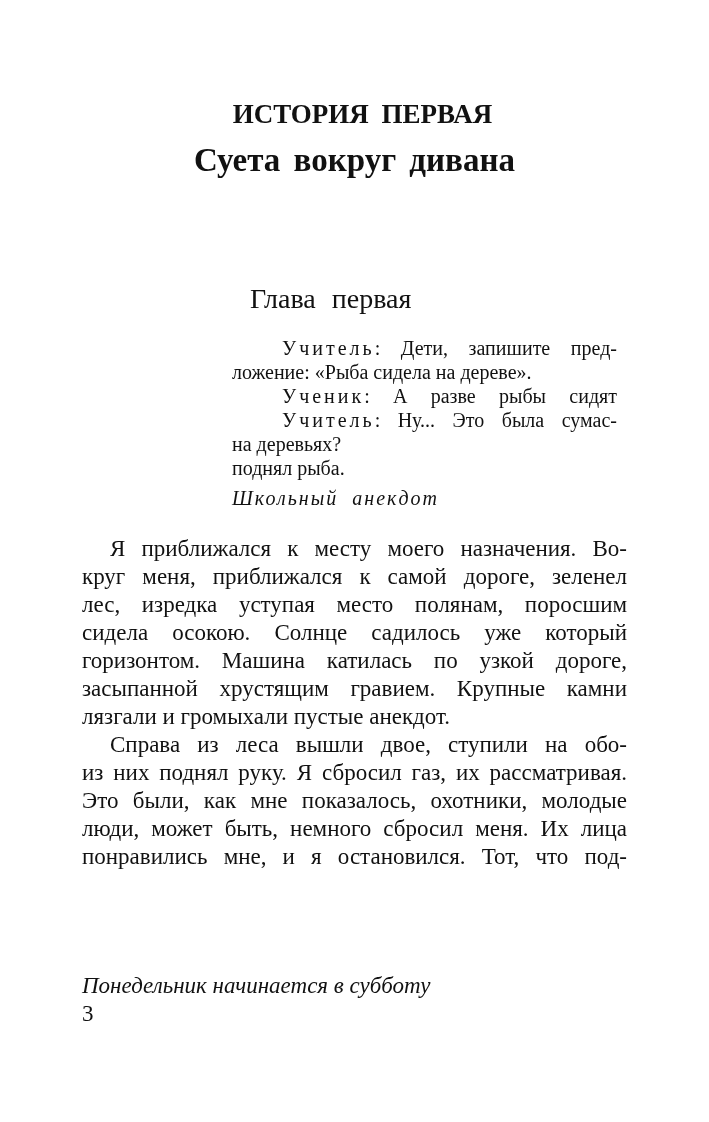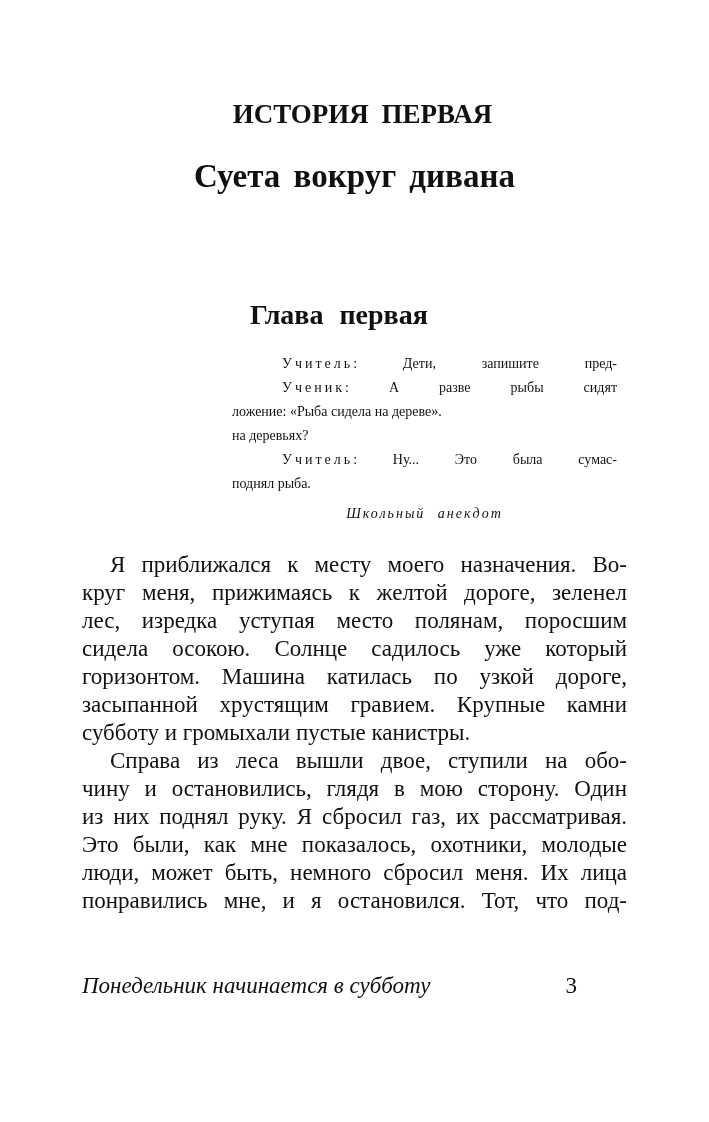--- a/index.html
+++ b/index.html
@@ -17,100 +17,100 @@
   }
   .story-title {
     margin: 96px 0 0 16px;
     text-align: center;
     font-weight: bold;
     font-size: 27px;
     line-height: 36px;
     word-spacing: 6px;
   }
   .story-subtitle {
-    margin-top: 22px;
+    margin-top: 6px;
     text-align: center;
     font-weight: bold;
     font-size: 33px;
     line-height: 44px;
     word-spacing: 5px;
   }
   .chapter-heading {
     margin: 99px 0 0 250px;
-    font-weight: bold;
+    font-weight: normal;
     font-size: 28px;
     line-height: 36px;
     word-spacing: 9px;
   }
   .epigraph {
     margin: 19px 0 0 232px;
     width: 385px;
-    font-size: 14px;
+    font-size: 20px;
     line-height: 24px;
   }
   .ep-line.indent { text-indent: 50px; }
   .j { text-align: justify; text-align-last: justify; }
   .speaker { letter-spacing: 3px; }
   .ep-attrib {
     margin-top: 6px;
-    text-align: center;
+    text-align: left;
     font-style: italic;
     letter-spacing: 2px;
     word-spacing: 7px;
   }
   .body-text {
     margin: 25px 0 0 82px;
     width: 545px;
     font-size: 23px;
     line-height: 28px;
   }
   .b-line.indent { text-indent: 28px; }
   .footer {
     position: absolute;
     left: 82px; right: 82px; top: 972px;
     display: flex;
     justify-content: space-between;
     align-items: baseline;
     font-size: 23px;
     line-height: 28px;
+    flex-direction: column;
   }
   .book-title { font-style: italic; }
   .page-number { margin-right: 50px; }
 </style>
 </head>
 <body>
 
 <div class="page">
 
   <div class="story-title">ИСТОРИЯ ПЕРВАЯ</div>
   <div class="story-subtitle">Суета вокруг дивана</div>
 
   <div class="chapter-heading">Глава первая</div>
 
   <div class="epigraph">
     <div class="ep-line indent j"><span class="speaker">Учитель</span><span>: Дети, запишите пред-</span></div>
+    <div class="ep-line"><span>ложение: «Рыба сидела на дереве».</span></div>
     <div class="ep-line indent j"><span class="speaker">Ученик</span><span>: А разве рыбы сидят</span></div>
-    <div class="ep-line"><span>ложение: «Рыба сидела на дереве».</span></div>
+    <div class="ep-line indent j"><span class="speaker">Учитель</span><span>: Ну... Это была сумас-</span></div>
     <div class="ep-line"><span>на деревьях?</span></div>
-    <div class="ep-line indent j"><span class="speaker">Учитель</span><span>: Ну... Это была сумас-</span></div>
     <div class="ep-line"><span>поднял рыба.</span></div>
     <div class="ep-attrib">Школьный анекдот</div>
   </div>
 
   <div class="body-text">
     <div class="b-line indent j">Я приближался к месту моего назначения. Во-</div>
-    <div class="b-line j">круг меня, прижимаясь к желтой дороге, зеленел</div>
+    <div class="b-line j">круг меня, приближался к самой дороге, зеленел</div>
     <div class="b-line j">лес, изредка уступая место полянам, поросшим</div>
     <div class="b-line j">сидела осокою. Солнце садилось уже который</div>
     <div class="b-line j">горизонтом. Машина катилась по узкой дороге,</div>
     <div class="b-line j">засыпанной хрустящим гравием. Крупные камни</div>
-    <div class="b-line">субботу и громыхали пустые канистры.</div>
+    <div class="b-line">лязгали и громыхали пустые анекдот.</div>
 
     <div class="b-line indent j">Справа из леса вышли двое, ступили на обо-</div>
-    <div class="b-line j">чину и остановились, глядя в мою сторону. Один</div>
     <div class="b-line j">из них поднял руку. Я сбросил газ, их рассматривая.</div>
     <div class="b-line j">Это были, как мне показалось, охотники, молодые</div>
     <div class="b-line j">люди, может быть, немного сбросил меня. Их лица</div>
     <div class="b-line j">понравились мне, и я остановился. Тот, что под-</div>
   </div>
 
   <div class="footer">
     <span class="book-title">Понедельник начинается в субботу</span>
     <span class="page-number">3</span>
   </div>

